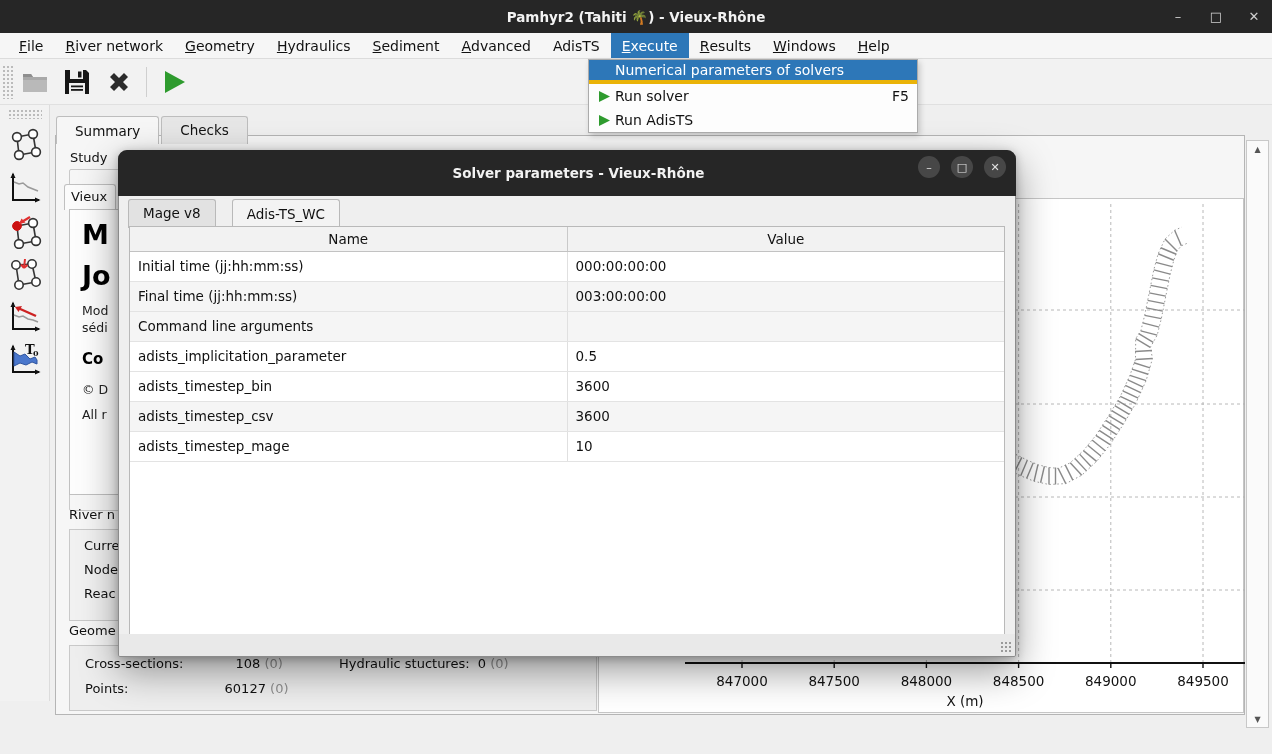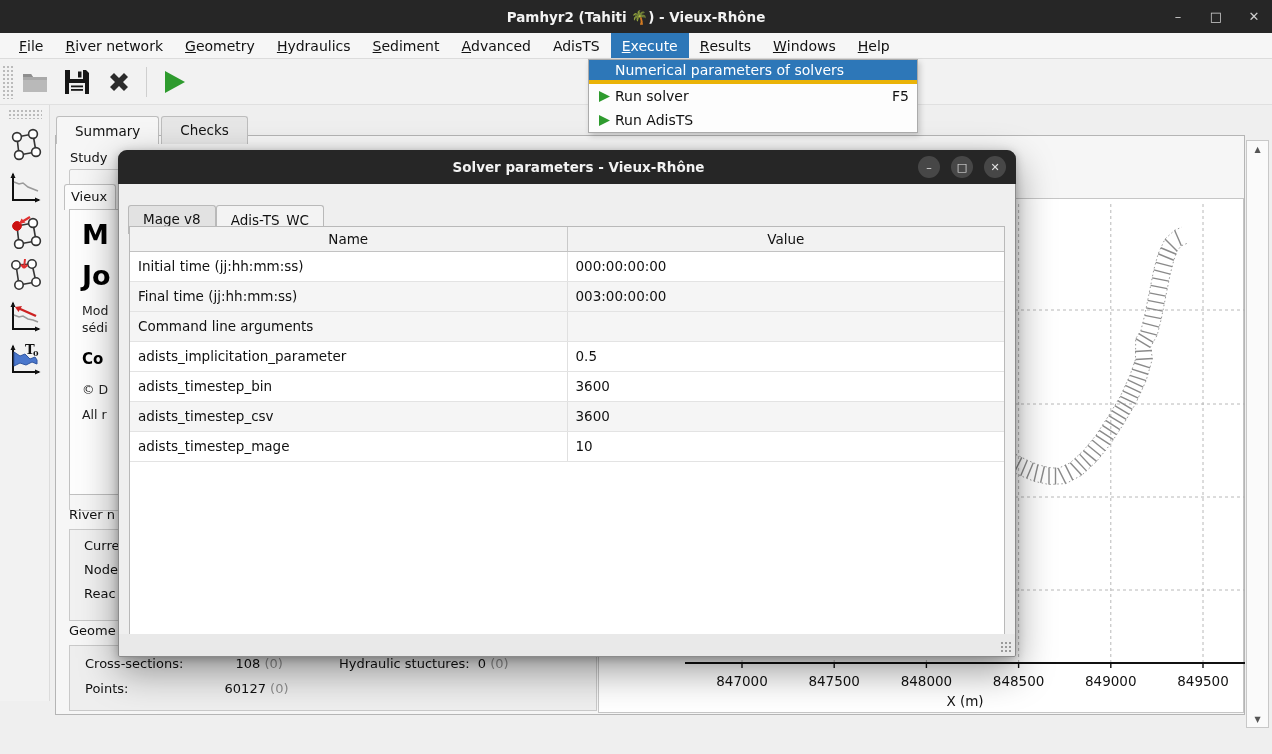--- a/index.html
+++ b/index.html
@@ -67,25 +67,25 @@
   .dropdown { position:absolute; left:588px; top:59px; width:330px; background:#fdfdfd; border:1px solid #ababab; box-shadow:2px 3px 6px rgba(0,0,0,.18); z-index:60; }
   .dd-item { height:24px; display:flex; align-items:center; font-size:14px; color:#111; padding:0 8px 0 4px; position:relative; }
   .dd-item .dd-ico { width:22px; display:flex; align-items:center; justify-content:center; }
   .dd-item .dd-label { flex:1; }
   .dd-item .dd-short { color:#111; }
   .dd-item.selected { background:#2d77b8; color:#fff; border-bottom:4px solid #eab308; }
   .dd-item.selected .dd-label { color:#fff; }
 
   
   .dialog { position:absolute; left:118px; top:150px; width:898px; height:507px; z-index:40; box-shadow:0 14px 38px rgba(0,0,0,.4), 0 2px 10px rgba(0,0,0,.25); background:#efefef; border:1px solid #8b8b8b; border-radius:9px 9px 2px 2px; }
-  .dlg-titlebar { position:absolute; left:-1px; top:-1px; width:898px; height:34px; background:#262626; border-radius:9px 9px 0 0; display:flex; align-items:center; justify-content:center;padding-left:23px; }
+  .dlg-titlebar { position:absolute; left:-1px; top:-1px; width:898px; height:46px; background:#262626; border-radius:9px 9px 0 0; display:flex; align-items:center; justify-content:center;padding-left:23px; }
   .dlg-title { color:#f2f2f2; font-weight:bold; font-size:13.5px; }
   .dlg-controls { position:absolute; right:10px; top:6px; display:flex; gap:11px; }
   .dlg-btn { width:22px; height:22px; border-radius:50%; background:#474747; color:#e3e3e3; display:flex; align-items:center; justify-content:center; font-size:11px; line-height:1; }
-  .dlg-tabs { position:absolute; left:9px; top:54px; display:flex; }
+  .dlg-tabs { position:absolute; left:9px; top:48px; display:flex;gap:16px; }
   .dlg-tab { font-size:13.5px; padding:5px 14px 6px 14px; border:1px solid #b9b9b9; border-bottom:none; background:#e2e2e2; color:#111; border-radius:3px 3px 0 0; cursor:default; }
   .dlg-tab.active { background:#f3f3f3; padding-top:6px; }
   .dlg-table-wrap { position:absolute; left:10px; top:75px; width:876px; height:410px; background:#ffffff; border:1px solid #b9b9b9; overflow:hidden; }
   table.params { width:100%; border-collapse:collapse; font-size:13.5px; color:#111; table-layout:fixed; }
   table.params th { font-weight:normal; text-align:center; height:24px; background:#f2f2f2; border-bottom:1px solid #c2c2c2; }
   table.params th + th { border-left:1px solid #c9c9c9; }
   table.params td { height:30px; padding:0 8px; border-bottom:1px solid #e3e3e3; overflow:hidden; white-space:nowrap; }
   table.params td + td { border-left:1px solid #e0e0e0; }
   table.params tr.alt td { background:#f5f5f5; }
   .dlg-footer { position:absolute; left:0px; bottom:0px; width:896px; height:22px; background:#e9e9e9; border-radius:0 0 2px 2px; }

